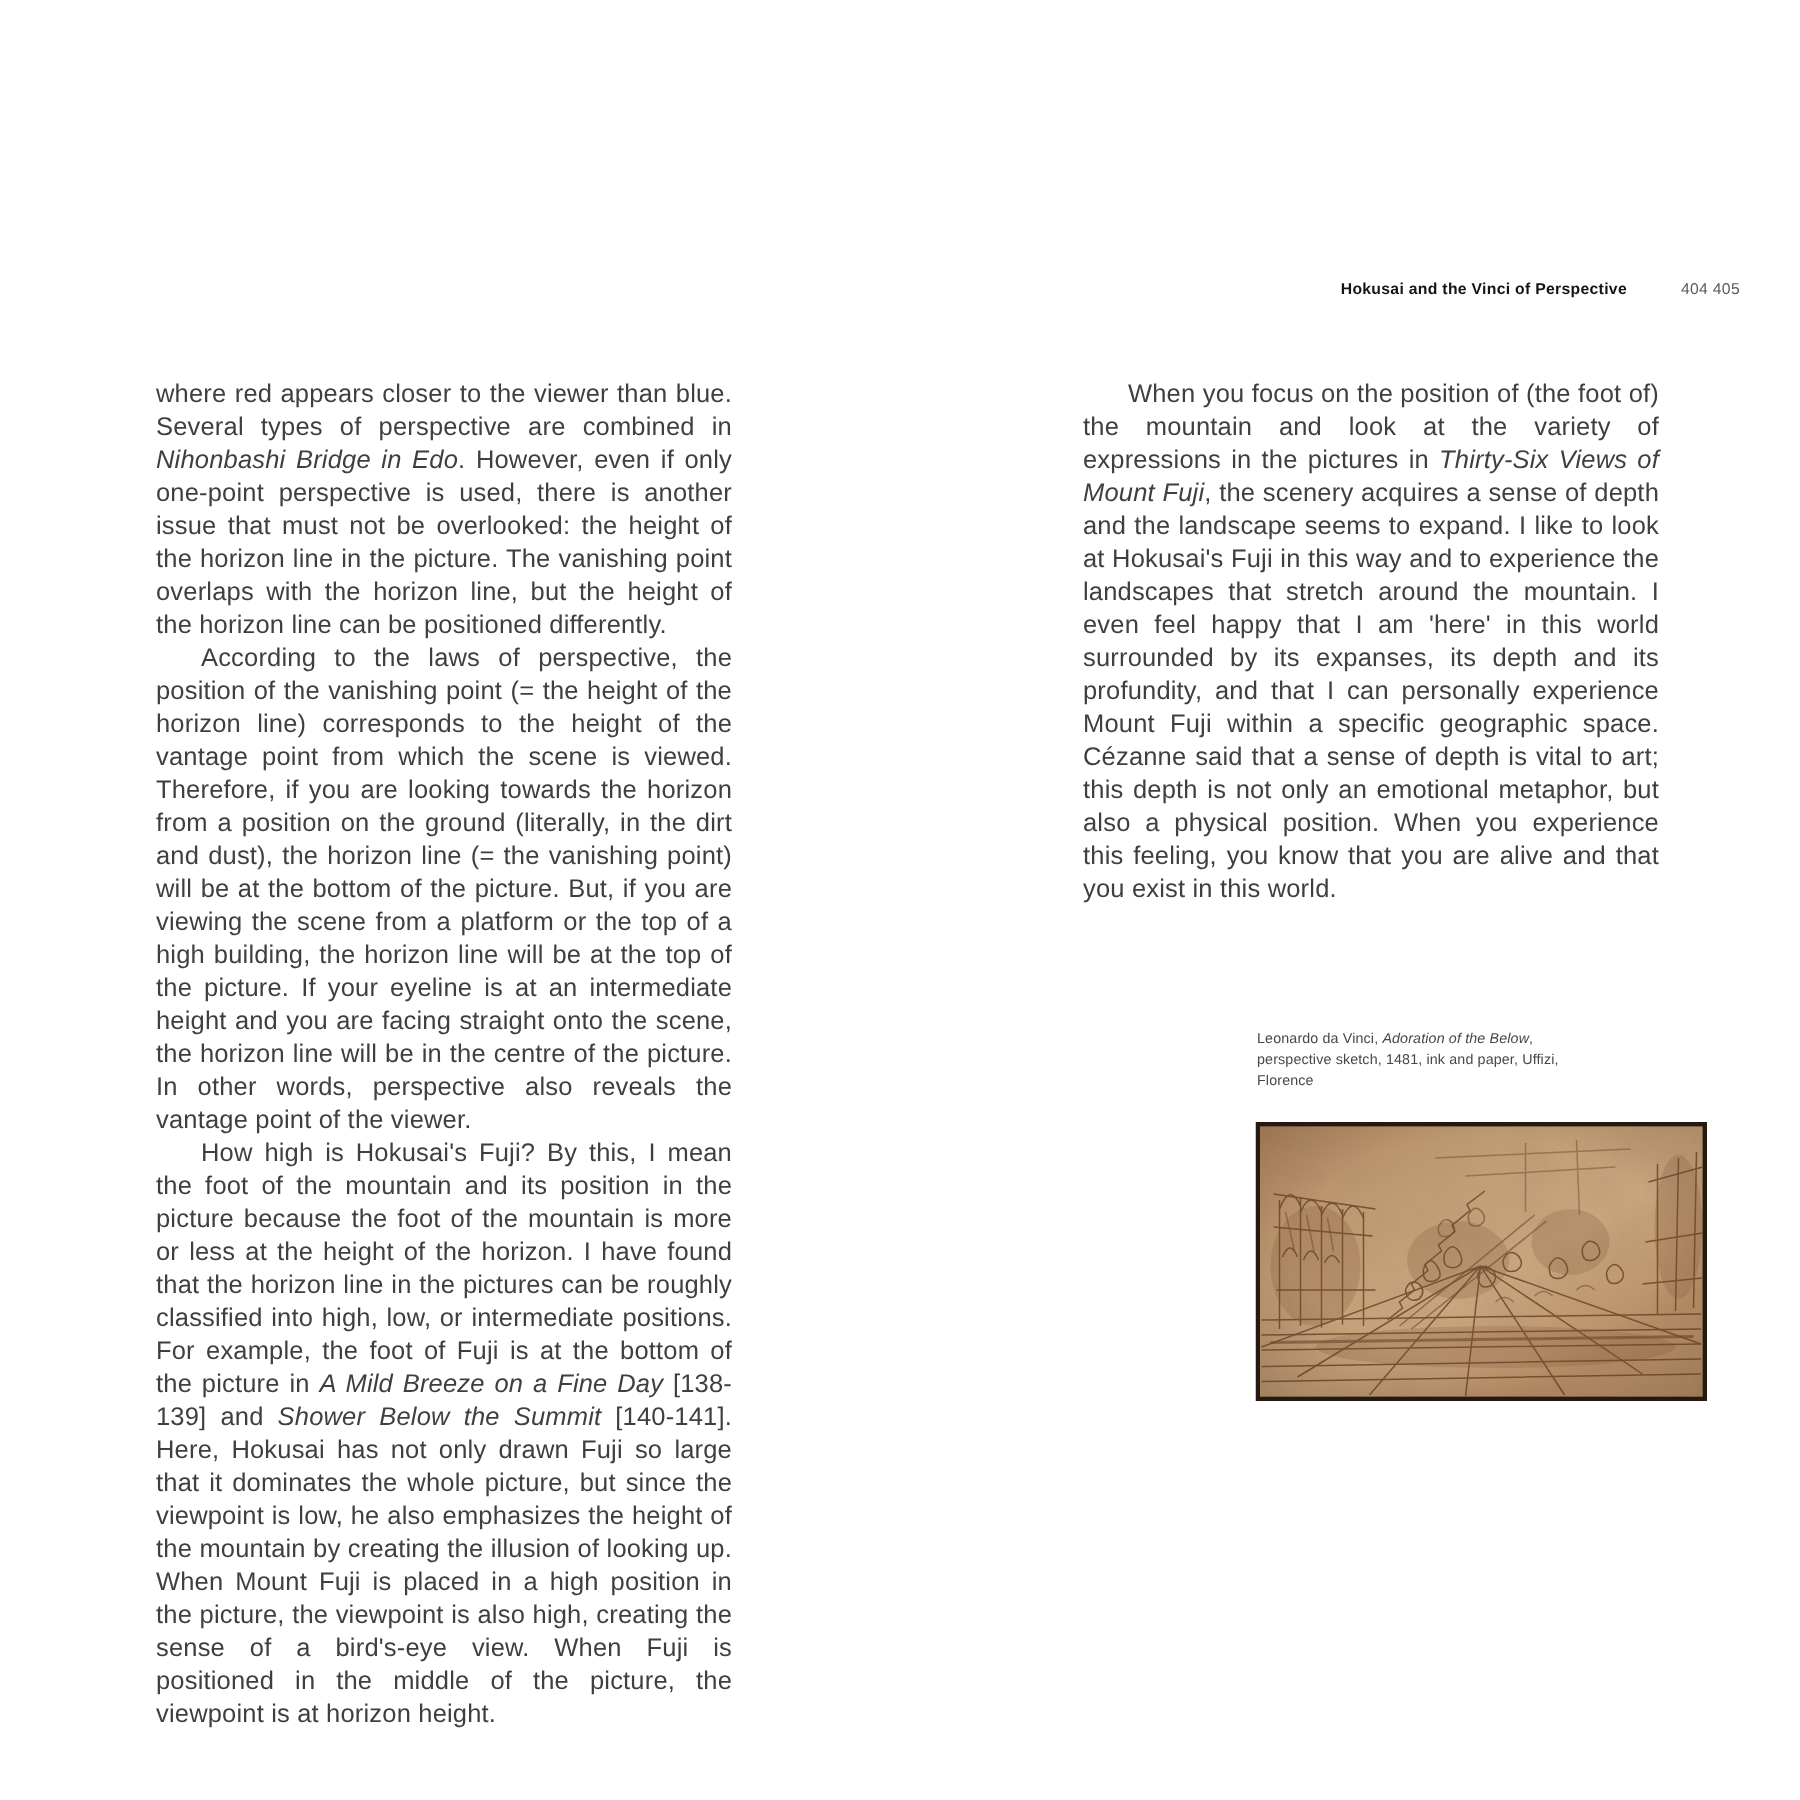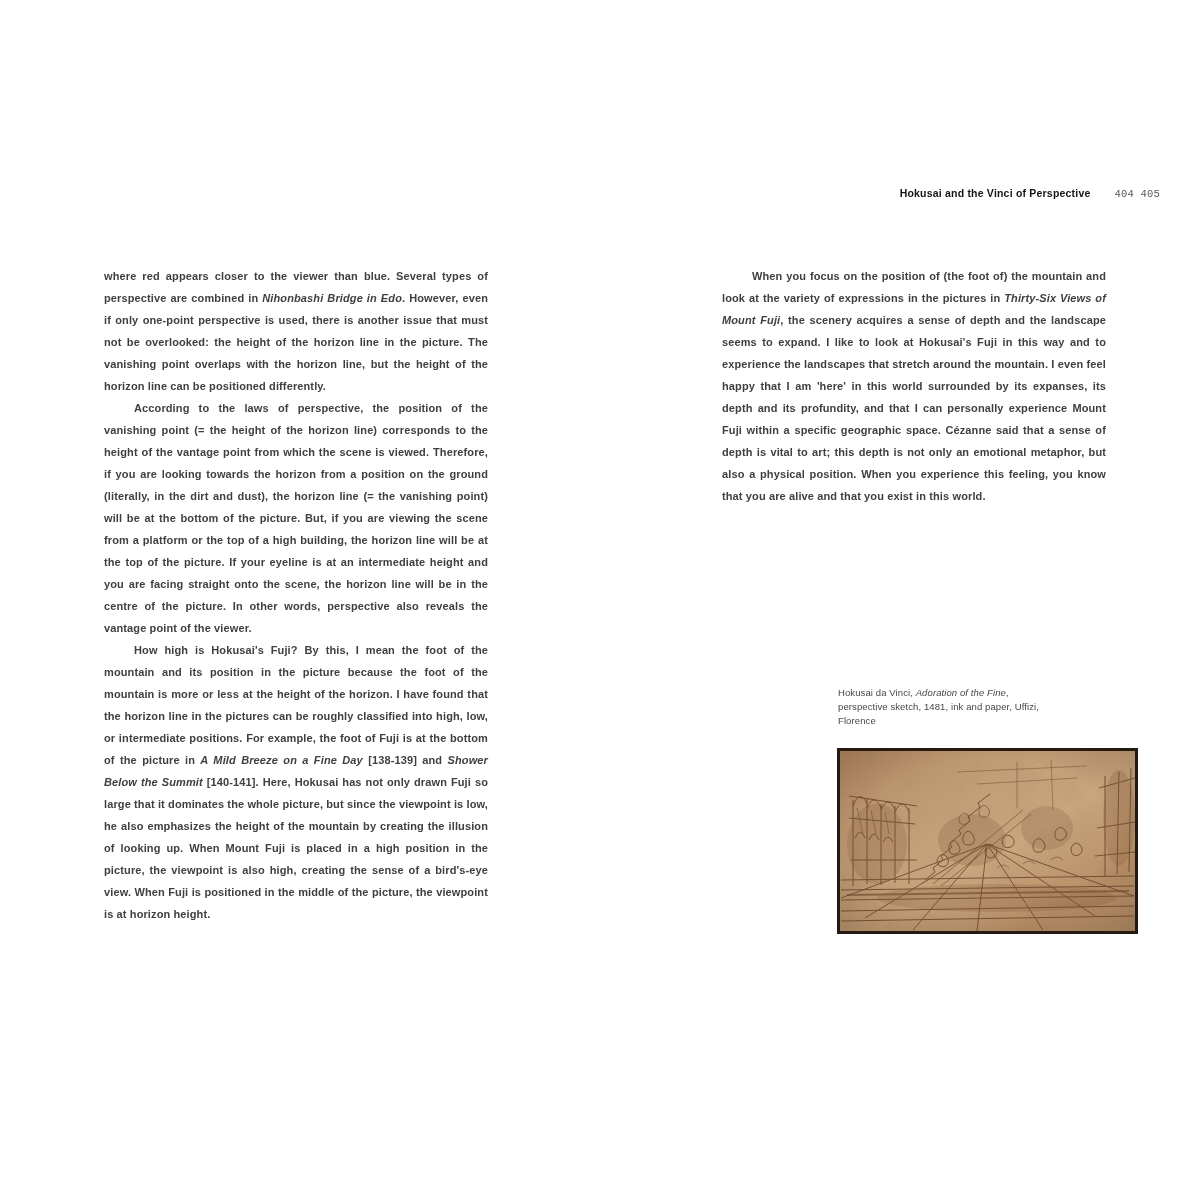--- a/index.html
+++ b/index.html
@@ -10,26 +10,26 @@
   }
   .page{
     position:relative;width:1200px;height:1200px;
     background:var(--page-bg,#ffffff);overflow:hidden;
   }
   .running-head{
     position:absolute;top:187px;right:40px;
     font-size:10.5px;letter-spacing:.2px;white-space:nowrap;
   }
   .rh-title{font-weight:bold;color:var(--head-text,#141414);}
-  .rh-folio{color:var(--folio-text,#5a5a5a);margin-left:24px;font-weight:normal;font-family:Liberation Mono, monospace;}
+  .rh-folio{color:var(--folio-text,#5a5a5a);margin-left:36px;font-weight:normal;}
   .col{
-    position:absolute;top:265px;width:384px;
-    font-size:11px;line-height:22px;
+    position:absolute;top:252px;width:384px;
+    font-size:17px;line-height:22px;
     color:var(--body-text,#3f3f3f);
-    text-align:justify;letter-spacing:.12px;font-weight:bold;
+    text-align:justify;letter-spacing:.12px;
   }
   .col-left{left:104px;}
   .col-right{left:722px;}
   .col p{margin:0;}
   .col p.indent{text-indent:30px;}
   .caption{
     position:absolute;left:838px;top:686px;width:210px;
     font-size:9.5px;line-height:14px;
     color:var(--caption-text,#474747);letter-spacing:.1px;
   }
@@ -51,21 +51,21 @@
     <p><span>where red appears closer to the viewer than blue. Several types of perspective are combined in </span><i>Nihonbashi Bridge in Edo</i><span>. However, even if only one-point perspective is used, there is another issue that must not be overlooked: the height of the horizon line in the picture. The vanishing point overlaps with the horizon line, but the height of the horizon line can be positioned differently.</span></p>
     <p class="indent">According to the laws of perspective, the position of the vanishing point (= the height of the horizon line) corresponds to the height of the vantage point from which the scene is viewed. Therefore, if you are looking towards the horizon from a position on the ground (literally, in the dirt and dust), the horizon line (= the vanishing point) will be at the bottom of the picture. But, if you are viewing the scene from a platform or the top of a high building, the horizon line will be at the top of the picture. If your eyeline is at an intermediate height and you are facing straight onto the scene, the horizon line will be in the centre of the picture. In other words, perspective also reveals the vantage point of the viewer.</p>
     <p class="indent"><span>How high is Hokusai's Fuji? By this, I mean the foot of the mountain and its position in the picture because the foot of the mountain is more or less at the height of the horizon. I have found that the horizon line in the pictures can be roughly classified into high, low, or intermediate positions. For example, the foot of Fuji is at the bottom of the picture in </span><i>A Mild Breeze on a Fine Day</i><span> [138-139] and </span><i>Shower Below the Summit</i><span> [140-141]. Here, Hokusai has not only drawn Fuji so large that it dominates the whole picture, but since the viewpoint is low, he also emphasizes the height of the mountain by creating the illusion of looking up. When Mount Fuji is placed in a high position in the picture, the viewpoint is also high, creating the sense of a bird's-eye view. When Fuji is positioned in the middle of the picture, the viewpoint is at horizon height.</span></p>
   </div>
 
   <div class="col col-right">
     <p class="indent"><span>When you focus on the position of (the foot of) the mountain and look at the variety of expressions in the pictures in </span><i>Thirty-Six Views of Mount Fuji</i><span>, the scenery acquires a sense of depth and the landscape seems to expand. I like to look at Hokusai's Fuji in this way and to experience the landscapes that stretch around the mountain. I even feel happy that I am 'here' in this world surrounded by its expanses, its depth and its profundity, and that I can personally experience Mount Fuji within a specific geographic space. Cézanne said that a sense of depth is vital to art; this depth is not only an emotional metaphor, but also a physical position. When you experience this feeling, you know that you are alive and that you exist in this world.</span></p>
   </div>
 
   <div class="caption">
-    <span>Hokusai da Vinci, </span><i>Adoration of the Fine</i><span>, perspective sketch, 1481, ink and paper, Uffizi, Florence</span>
+    <span>Leonardo da Vinci, </span><i>Adoration of the Below</i><span>, perspective sketch, 1481, ink and paper, Uffizi, Florence</span>
   </div>
 
   <div class="artwork">
     <svg viewBox="0 0 301 186" xmlns="http://www.w3.org/2000/svg">
       <defs>
         <linearGradient id="paperGrad" x1="0" y1="0" x2="1" y2="1">
           <stop offset="0" stop-color="#b18862"></stop>
           <stop offset="0.3" stop-color="#c4a077"></stop>
           <stop offset="0.55" stop-color="#cdab82"></stop>
           <stop offset="0.8" stop-color="#bb9269"></stop>

